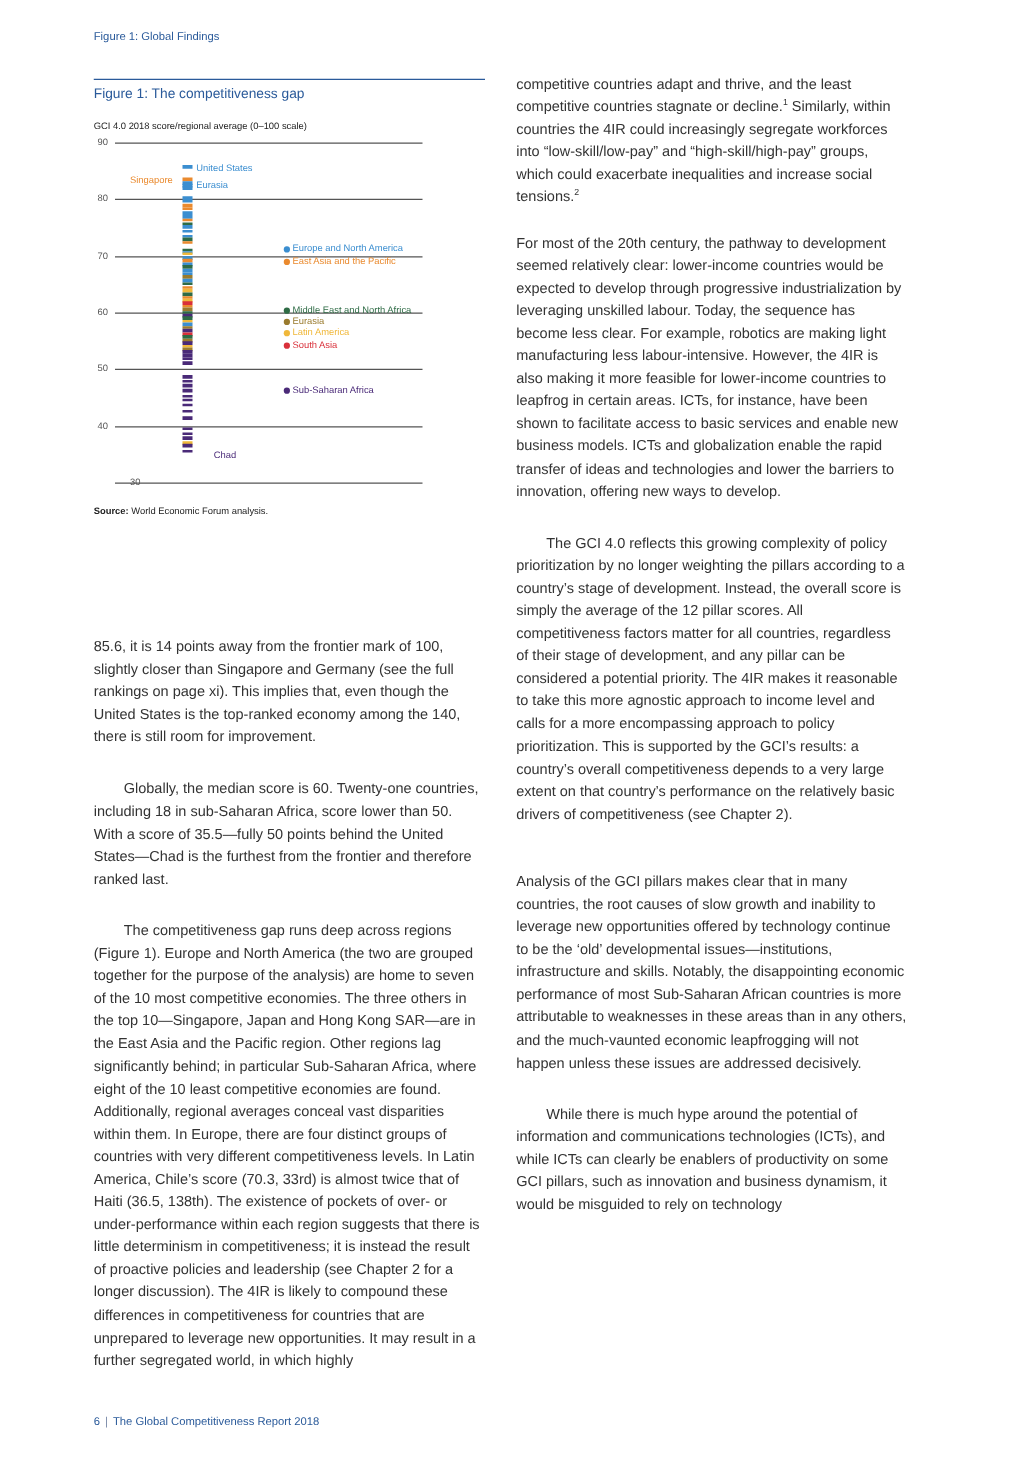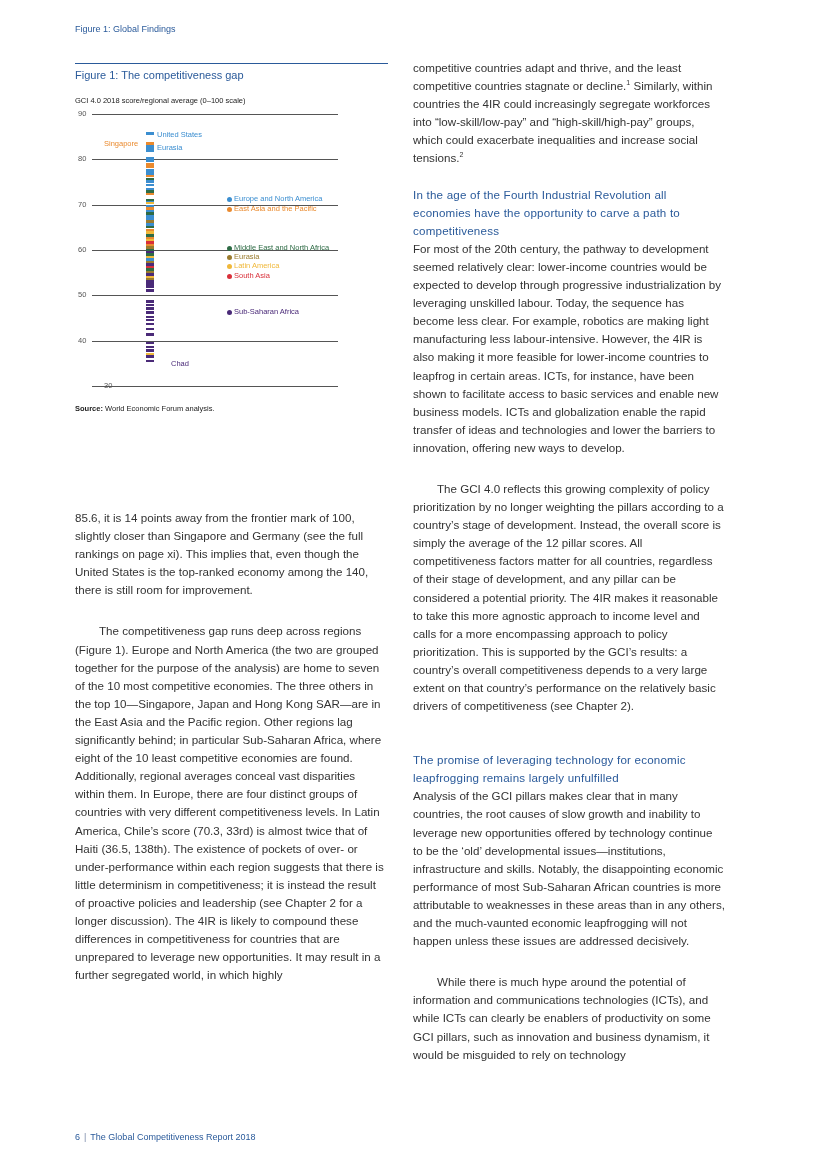--- a/index.html
+++ b/index.html
@@ -142,30 +142,29 @@
     <div class="reg-label" style="left: 159px; top: 199.107px; color: rgb(74, 42, 120);">Sub-Saharan Africa</div>
   </div>
 
 <div class="fig-source">
   <b>Source:</b>
   <span>World Economic Forum analysis.</span>
 </div>
 
 <div class="col left-col">
   <p>85.6, it is 14 points away from the frontier mark of 100, slightly closer than Singapore and Germany (see the full rankings on page xi). This implies that, even though the United States is the top-ranked economy among the 140, there is still room for improvement.</p>
+  <p class="indent">Globally, the median score is 60. Twenty-one countries, including 18 in sub-Saharan Africa, score lower than 50. With a score of 35.5—fully 50 points behind the United States—Chad is the furthest from the frontier and therefore ranked last.</p>
   <p class="indent">The competitiveness gap runs deep across regions (Figure 1). Europe and North America (the two are grouped together for the purpose of the analysis) are home to seven of the 10 most competitive economies. The three others in the top 10—Singapore, Japan and Hong Kong SAR—are in the East Asia and the Pacific region. Other regions lag significantly behind; in particular Sub-Saharan Africa, where eight of the 10 least competitive economies are found. Additionally, regional averages conceal vast disparities within them. In Europe, there are four distinct groups of countries with very different competitiveness levels. In Latin America, Chile’s score (70.3, 33rd) is almost twice that of Haiti (36.5, 138th). The existence of pockets of over- or under-performance within each region suggests that there is little determinism in competitiveness; it is instead the result of proactive policies and leadership (see Chapter 2 for a longer discussion). The 4IR is likely to compound these differences in competitiveness for countries that are unprepared to leverage new opportunities. It may result in a further segregated world, in which highly</p>
 </div>
 
 <div class="col right-col">
   <p><span>competitive countries adapt and thrive, and the least competitive countries stagnate or decline.</span><sup>1</sup><span> Similarly, within countries the 4IR could increasingly segregate workforces into “low-skill/low-pay” and “high-skill/high-pay” groups, which could exacerbate inequalities and increase social tensions.</span><sup>2</sup></p>
   <div style="height:18px"></div>
-  <h3>In the age of the Fourth Industrial Revolution all economies have the opportunity to carve a path to competitiveness</h3>
   <p>For most of the 20th century, the pathway to development seemed relatively clear: lower-income countries would be expected to develop through progressive industrialization by leveraging unskilled labour. Today, the sequence has become less clear. For example, robotics are making light manufacturing less labour-intensive. However, the 4IR is also making it more feasible for lower-income countries to leapfrog in certain areas. ICTs, for instance, have been shown to facilitate access to basic services and enable new business models. ICTs and globalization enable the rapid transfer of ideas and technologies and lower the barriers to innovation, offering new ways to develop.</p>
   <p class="indent">The GCI 4.0 reflects this growing complexity of policy prioritization by no longer weighting the pillars according to a country’s stage of development. Instead, the overall score is simply the average of the 12 pillar scores. All competitiveness factors matter for all countries, regardless of their stage of development, and any pillar can be considered a potential priority. The 4IR makes it reasonable to take this more agnostic approach to income level and calls for a more encompassing approach to policy prioritization. This is supported by the GCI’s results: a country’s overall competitiveness depends to a very large extent on that country’s performance on the relatively basic drivers of competitiveness (see Chapter 2).</p>
   <div style="height:36px"></div>
-  <h3>The promise of leveraging technology for economic leapfrogging remains largely unfulfilled</h3>
   <p>Analysis of the GCI pillars makes clear that in many countries, the root causes of slow growth and inability to leverage new opportunities offered by technology continue to be the ‘old’ developmental issues—institutions, infrastructure and skills. Notably, the disappointing economic performance of most Sub-Saharan African countries is more attributable to weaknesses in these areas than in any others, and the much-vaunted economic leapfrogging will not happen unless these issues are addressed decisively.</p>
   <p class="indent">While there is much hype around the potential of information and communications technologies (ICTs), and while ICTs can clearly be enablers of productivity on some GCI pillars, such as innovation and business dynamism, it would be misguided to rely on technology</p>
 </div>
 
 <div class="footer">
   <span>6</span><span class="sep">|</span><span>The Global Competitiveness Report 2018</span>
 </div>
 
 </body></html>

